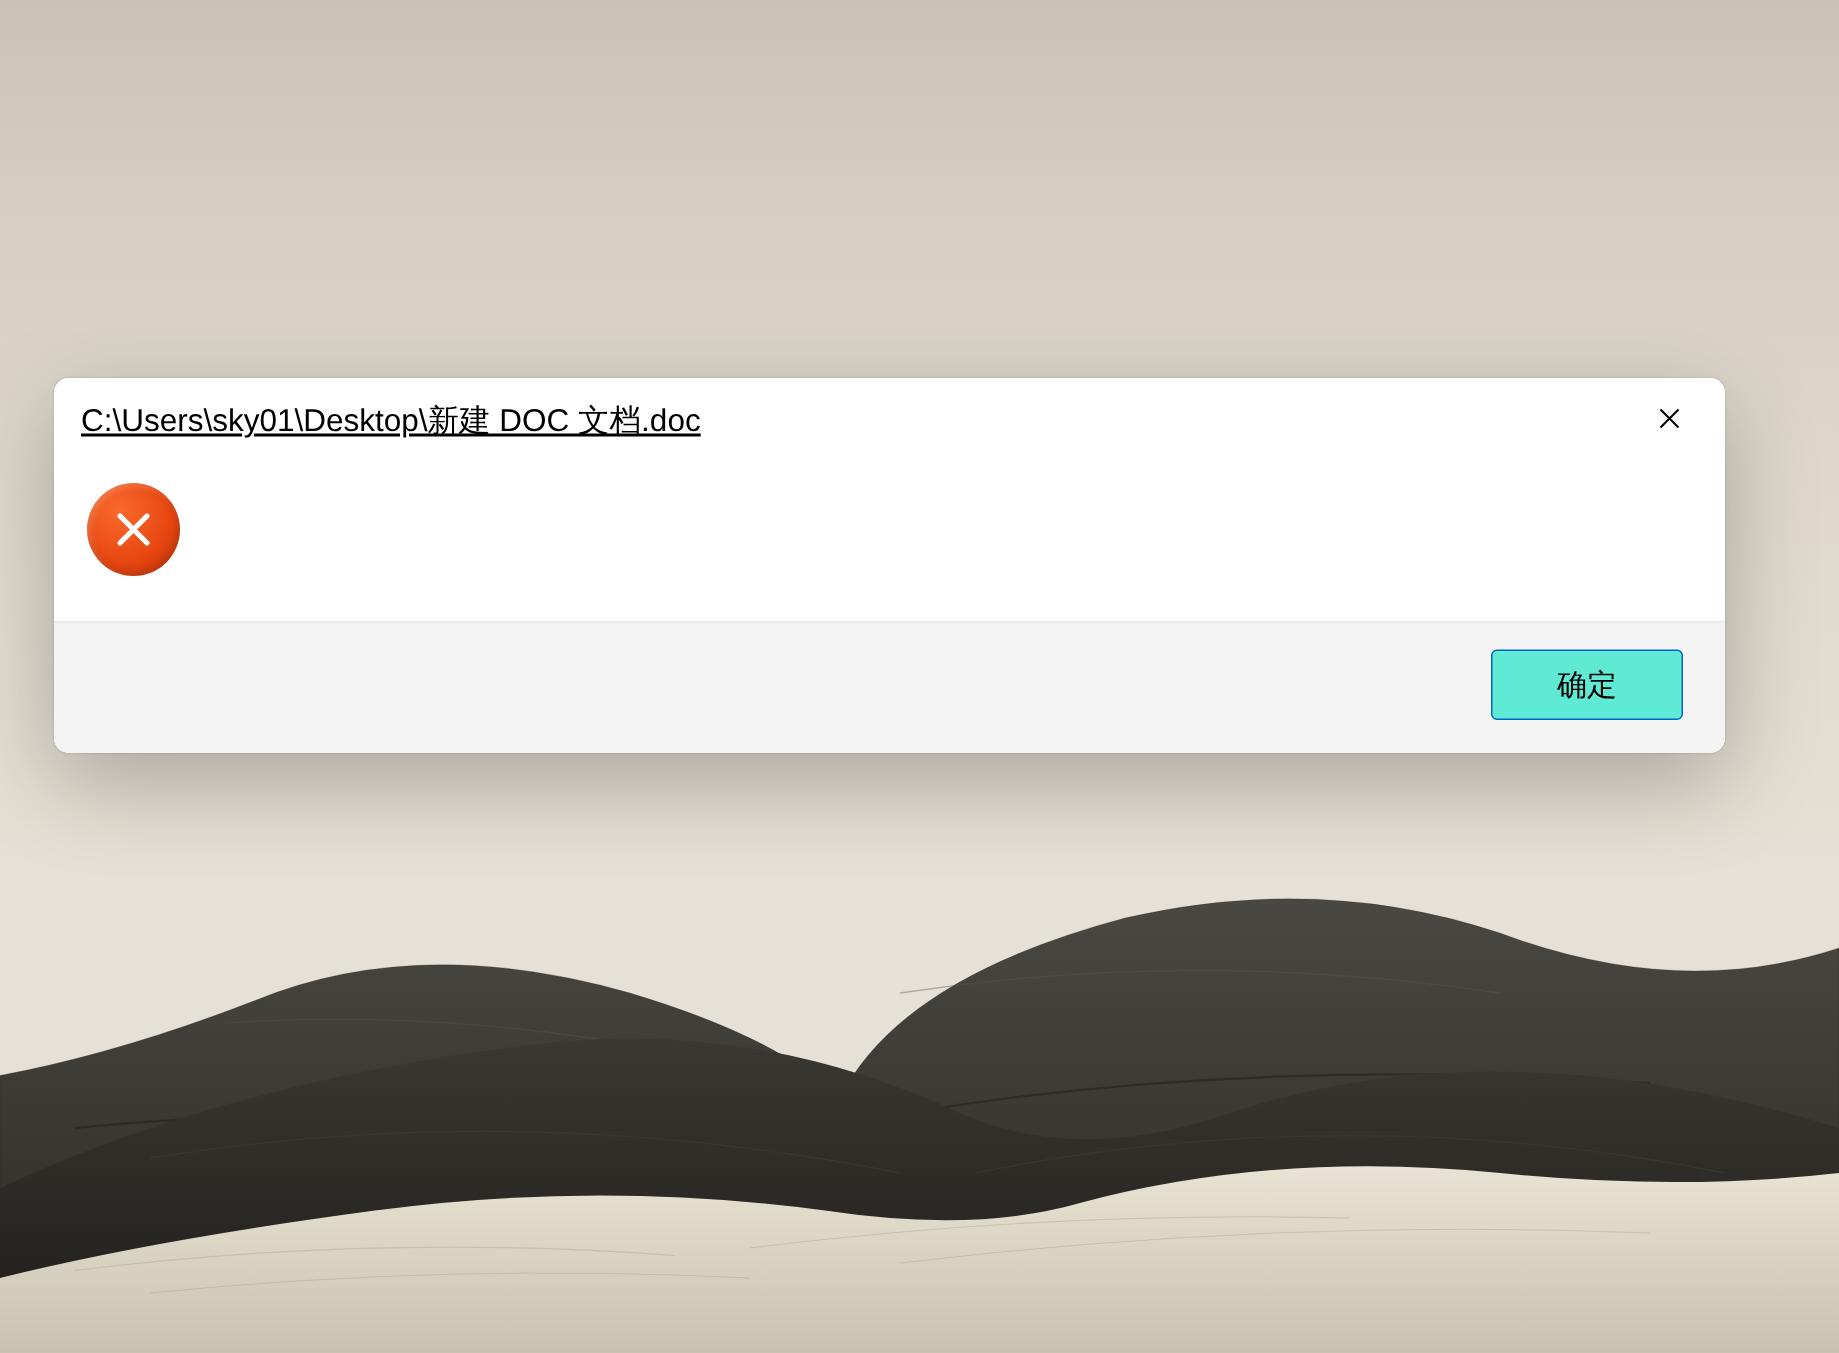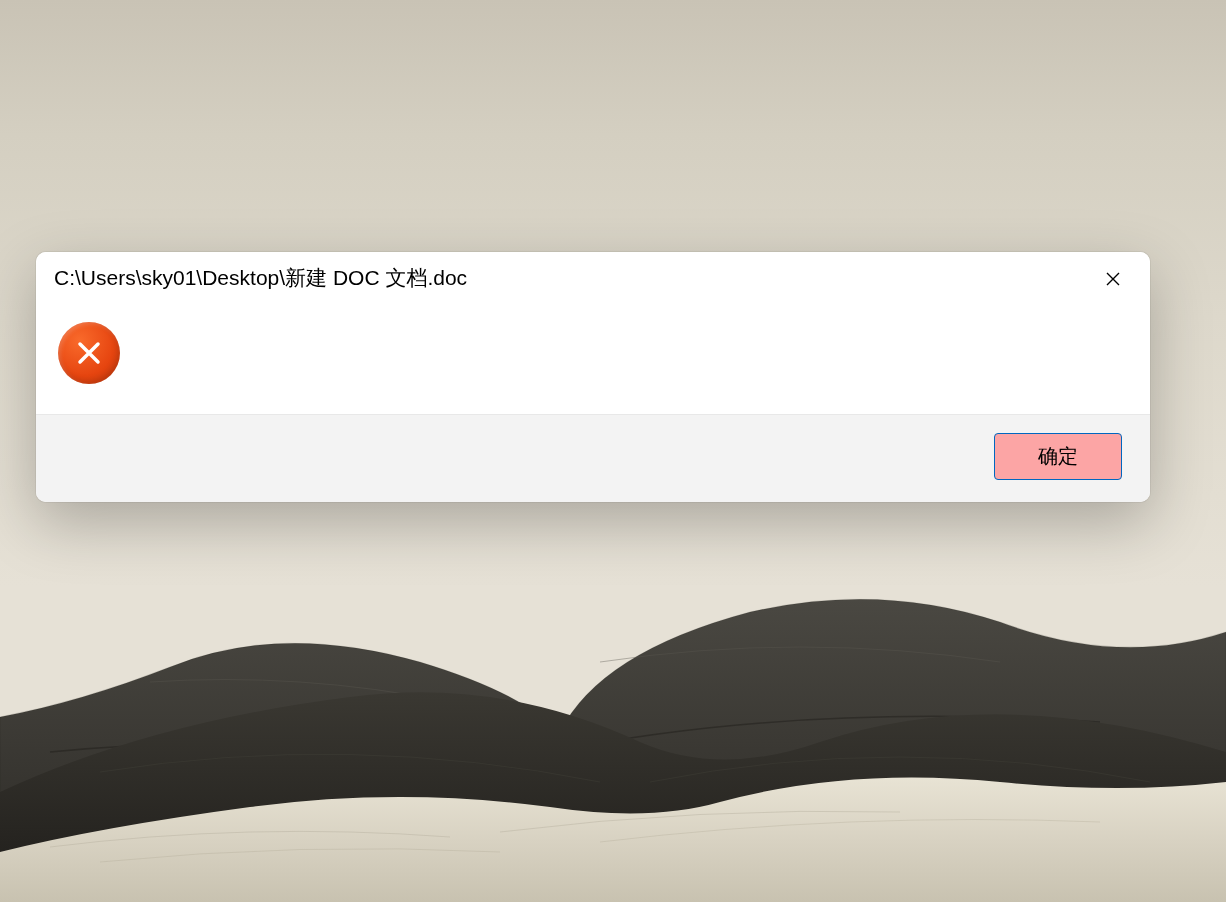--- a/index.html
+++ b/index.html
@@ -66,23 +66,24 @@
       width: 1114px;
       background: #ffffff;
       border-radius: 10px;
       box-shadow: 0 20px 60px rgba(0,0,0,0.25), 0 0 0 1px rgba(0,0,0,0.05);
       overflow: hidden;
     }
     
     .dialog-titlebar {
       display: flex;
       justify-content: space-between;
-      align-items: flex-start;
+      align-items: flex-end;
       padding: 12px 16px 8px 18px;
       background: #ffffff;
+      text-decoration: underline;
     }
     
     .dialog-title {
       font-size: 21px;
       font-weight: 400;
       color: #000000;
     }
     
     .close-button {
       width: 42px;
@@ -137,21 +138,21 @@
       padding: 18px 28px 22px;
       background: #f3f3f3;
       border-top: 1px solid #e8e8e8;
     }
     
     .ok-button {
       min-width: 128px;
       padding: 9px 28px;
       font-size: 20px;
       color: #000000;
-      background: #fca5a5;
+      background: #5eead4;
       border: 1.5px solid #0067c0;
       border-radius: 4px;
       cursor: pointer;
       font-family: inherit;
     }
   </style>
 </head>
 <body>
 
 <div class="desktop-background">

